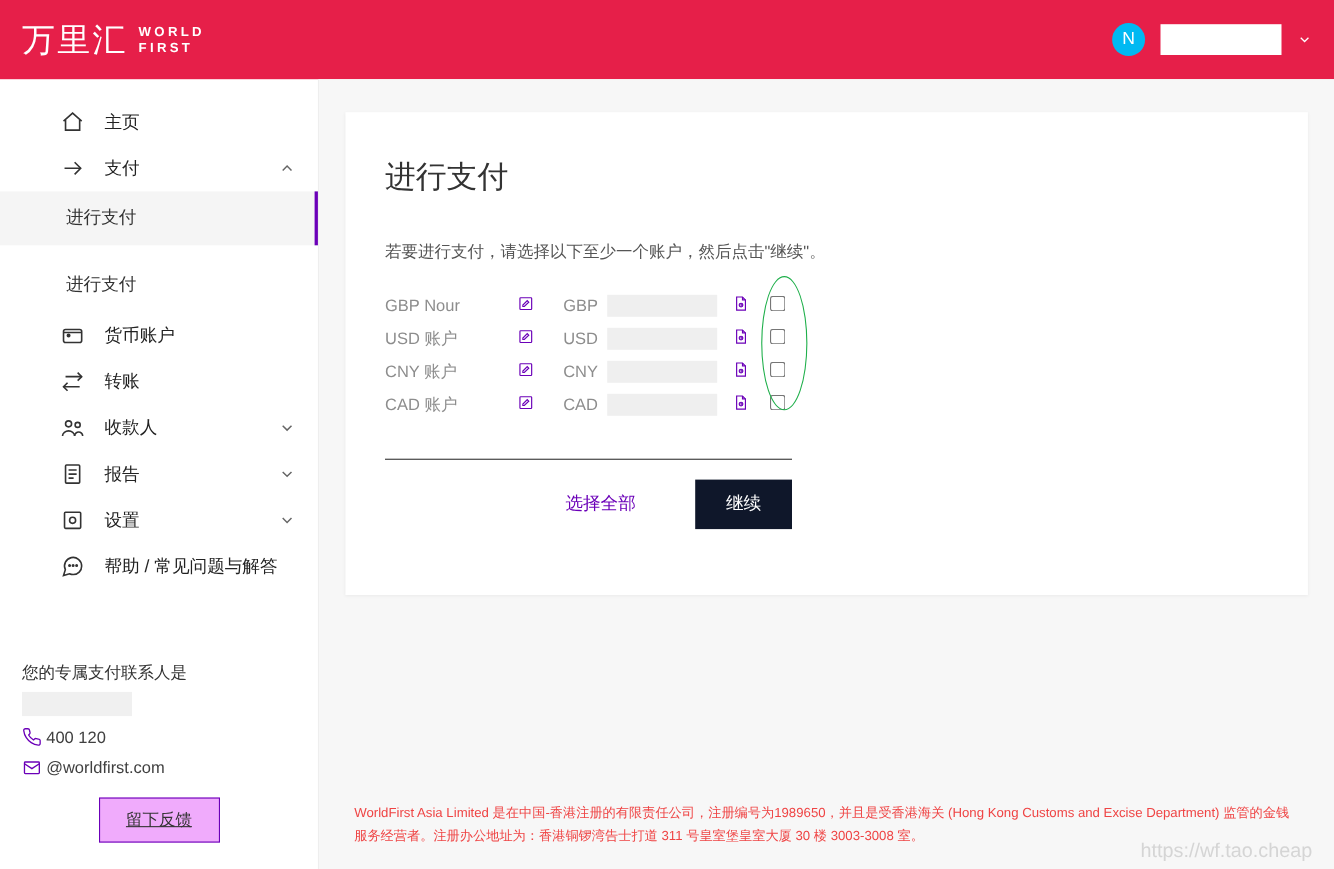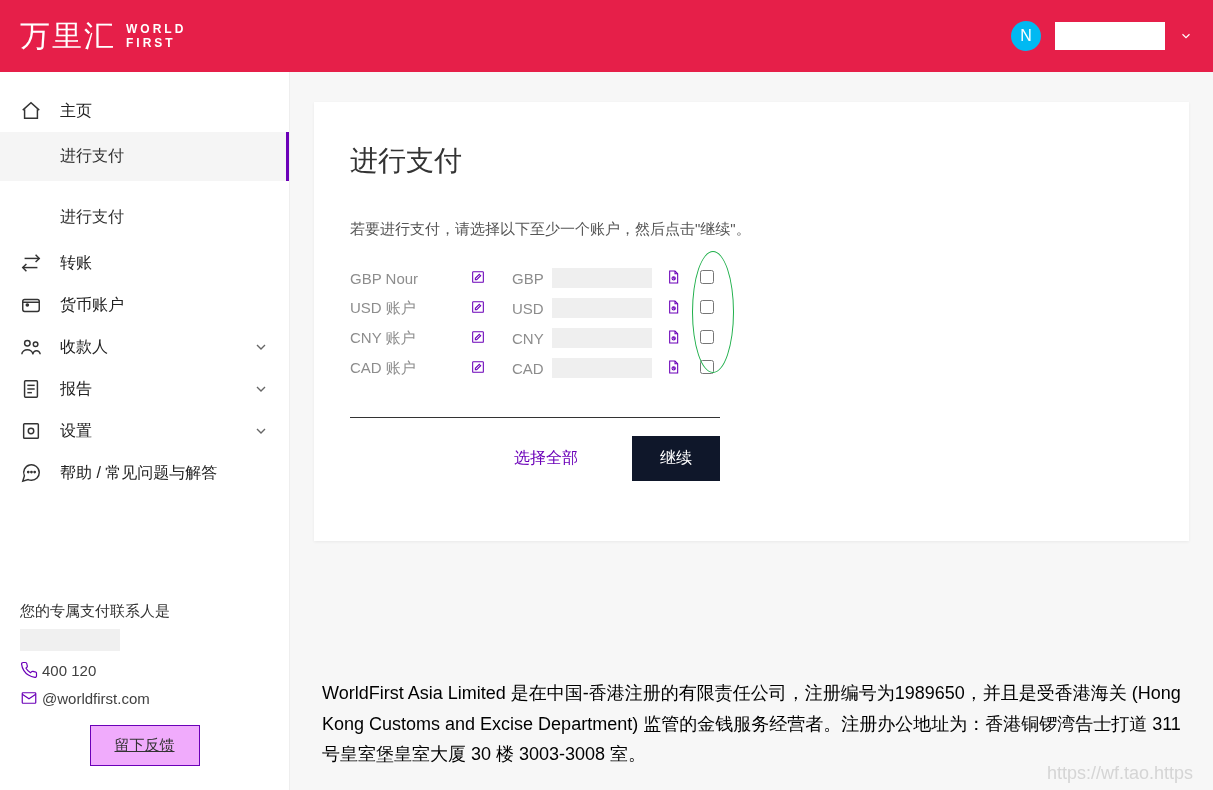--- a/index.html
+++ b/index.html
@@ -10,21 +10,21 @@
 .logo-cn { font-size: 30px; font-weight: 300; letter-spacing: 2px; margin-right: 10px; }
 .logo-en { font-size: 12px; line-height: 1.2; letter-spacing: 3px; font-weight: 700; }
 .header-right { display: flex; align-items: center; gap: 14px; }
 .avatar { width: 30px; height: 30px; border-radius: 50%; background: #00b9f2; color: #fff; display: flex; align-items: center; justify-content: center; font-size: 16px; font-weight: 500; }
 .user-dd { width: 110px; height: 28px; background: #fff; display: flex; align-items: center; justify-content: flex-end; padding: 0 8px; }
 .chev-down { width: 14px; height: 14px; color: #fff; }
 
 .layout { display: flex; }
 .sidebar { width: 290px; padding-top: 18px; border-right: 1px solid #eee; min-height: 718px; display: flex; flex-direction: column; }
 .nav { flex: 0 0 auto; }
-.nav-item { display: flex; align-items: center; padding: 10px 20px; cursor: pointer; font-size: 16px; color: #222; }
+.nav-item { display: flex; align-items: center; padding: 10px 20px; cursor: pointer; font-size: 16px; color: #222; margin-left: 35px; }
 .nav-item .ico { width: 22px; height: 22px; margin-right: 18px; display: flex; align-items: center; justify-content: center; color: #333; }
 .nav-item .exp { margin-left: auto; color: #666; width: 16px; height: 16px; }
 .sub-item { padding: 14px 20px 14px 60px; font-size: 16px; cursor: pointer; }
 .sub-item.active { background: #f5f5f5; border-right: 3px solid #6b00b8; font-weight: 500; }
 .sub-item + .sub-item { margin-top: 12px; }
 
 .contact-block { margin-top: auto; padding: 0 20px 24px; font-size: 15px; color: #333; }
 .contact-title { margin-bottom: 8px; }
 .contact-name { width: 100px; height: 22px; background: #f0f0f0; margin-bottom: 10px; }
 .contact-row { display: flex; align-items: center; gap: 4px; margin-bottom: 10px; color: #404040; }
@@ -48,21 +48,21 @@
 input[type=checkbox]{ width:14px; height:14px; }
 
 .oval { position: relative; margin-top: 24px; }
 .oval::after { content:""; position:absolute; right:-4px; top:-12px; width:40px; height:120px; border:1px solid #1eaf4a; border-radius:50%/50%; pointer-events:none; }
 
 .divider { border: none; border-top: 1px solid #333; margin: 34px 0 18px; width: 370px; }
 .actions { width: 370px; display: flex; justify-content: flex-end; gap: 54px; align-items: center; }
 .link-btn { color: #6b00b8; background: none; border: none; font-size: 16px; cursor: pointer; }
 .primary-btn { background: #0f172a; color: #fff; border: none; padding: 12px 28px; font-size: 16px; cursor: pointer; }
 
-.footer { margin-top: auto; padding: 20px 8px 0; font-size: 18px; color: #000000; line-height: 1.7; }
+.footer { margin-top: auto; padding: 20px 8px 0; font-size: 12px; color: #ef4444; line-height: 1.7; }
 .watermark { position: absolute; right: 20px; bottom: 6px; color: rgba(180,180,180,0.5); font-size: 18px; pointer-events:none; }
 </style>
 </head>
 <body>
 
 <div class="header">
   <div class="logo">
     <span class="logo-cn">万里汇</span>
     <span class="logo-en">
       <div>WORLD</div>
@@ -83,42 +83,54 @@
     <div class="nav" id="nav">
         <div class="nav-item">
           <span class="ico">
             <svg viewBox="0 0 24 24" fill="none" stroke="currentColor" stroke-width="1.6">
               <path d="M3 11l9-8 9 8"></path>
               <path d="M5 10v10h14V10"></path>
             </svg>
           </span>
           <span>主页</span>
         </div>
+        <div class="nav-item">
+          <span class="ico">
+            <svg viewBox="0 0 24 24" fill="none" stroke="currentColor" stroke-width="1.6">
+              <line x1="4" y1="12" x2="20" y2="12"></line>
+              <polyline points="14 6 20 12 14 18"></polyline>
+            </svg>
+          </span>
+          <span>支付</span>
+          <span class="exp"><svg viewBox="0 0 24 24" fill="none" stroke="currentColor" stroke-width="2">
+              <polyline points="6 15 12 9 18 15"></polyline>
+            </svg></span>
+        </div>
         <div class="sub-item active">进行支付</div>
         <div class="sub-item">进行支付</div>
+        <div class="nav-item">
+          <span class="ico">
+            <svg viewBox="0 0 24 24" fill="none" stroke="currentColor" stroke-width="1.6">
+              <rect x="3" y="6" width="18" height="13" rx="2"></rect>
+              <circle cx="8" cy="12" r="1.2" fill="currentColor"></circle>
+              <path d="M3 9h18"></path>
+            </svg>
+          </span>
+          <span>货币账户</span>
+        </div>
         <div class="nav-item">
           <span class="ico">
             <svg viewBox="0 0 24 24" fill="none" stroke="currentColor" stroke-width="1.6">
               <polyline points="17 3 21 7 17 11"></polyline>
               <line x1="21" y1="7" x2="5" y2="7"></line>
               <polyline points="7 21 3 17 7 13"></polyline>
               <line x1="3" y1="17" x2="19" y2="17"></line>
             </svg>
           </span>
           <span>转账</span>
-        </div>
-        <div class="nav-item">
-          <span class="ico">
-            <svg viewBox="0 0 24 24" fill="none" stroke="currentColor" stroke-width="1.6">
-              <rect x="3" y="6" width="18" height="13" rx="2"></rect>
-              <circle cx="8" cy="12" r="1.2" fill="currentColor"></circle>
-              <path d="M3 9h18"></path>
-            </svg>
-          </span>
-          <span>货币账户</span>
         </div>
         <div class="nav-item">
           <span class="ico">
             <svg viewBox="0 0 24 24" fill="none" stroke="currentColor" stroke-width="1.6">
               <circle cx="8" cy="8" r="3"></circle>
               <path d="M2 20c0-3 3-5 6-5s6 2 6 5"></path>
               <circle cx="17" cy="9" r="2.5"></circle>
               <path d="M14 20c0-2 2-4 4-4s4 2 4 4"></path>
             </svg>
           </span>
@@ -258,13 +270,13 @@
       <hr class="divider">
       <div class="actions">
         <button class="link-btn">选择全部</button>
         <button class="primary-btn">继续</button>
       </div>
     </div>
     <div class="footer">WorldFirst Asia Limited 是在中国-香港注册的有限责任公司，注册编号为1989650，并且是受香港海关 (Hong Kong Customs and Excise Department) 监管的金钱服务经营者。注册办公地址为：香港铜锣湾告士打道 311 号皇室堡皇室大厦 30 楼 3003-3008 室。</div>
   </div>
 </div>
 
-<div class="watermark">https://wf.tao.https</div>
+<div class="watermark">https://wf.tao.cheap</div>
 
 </body></html>

